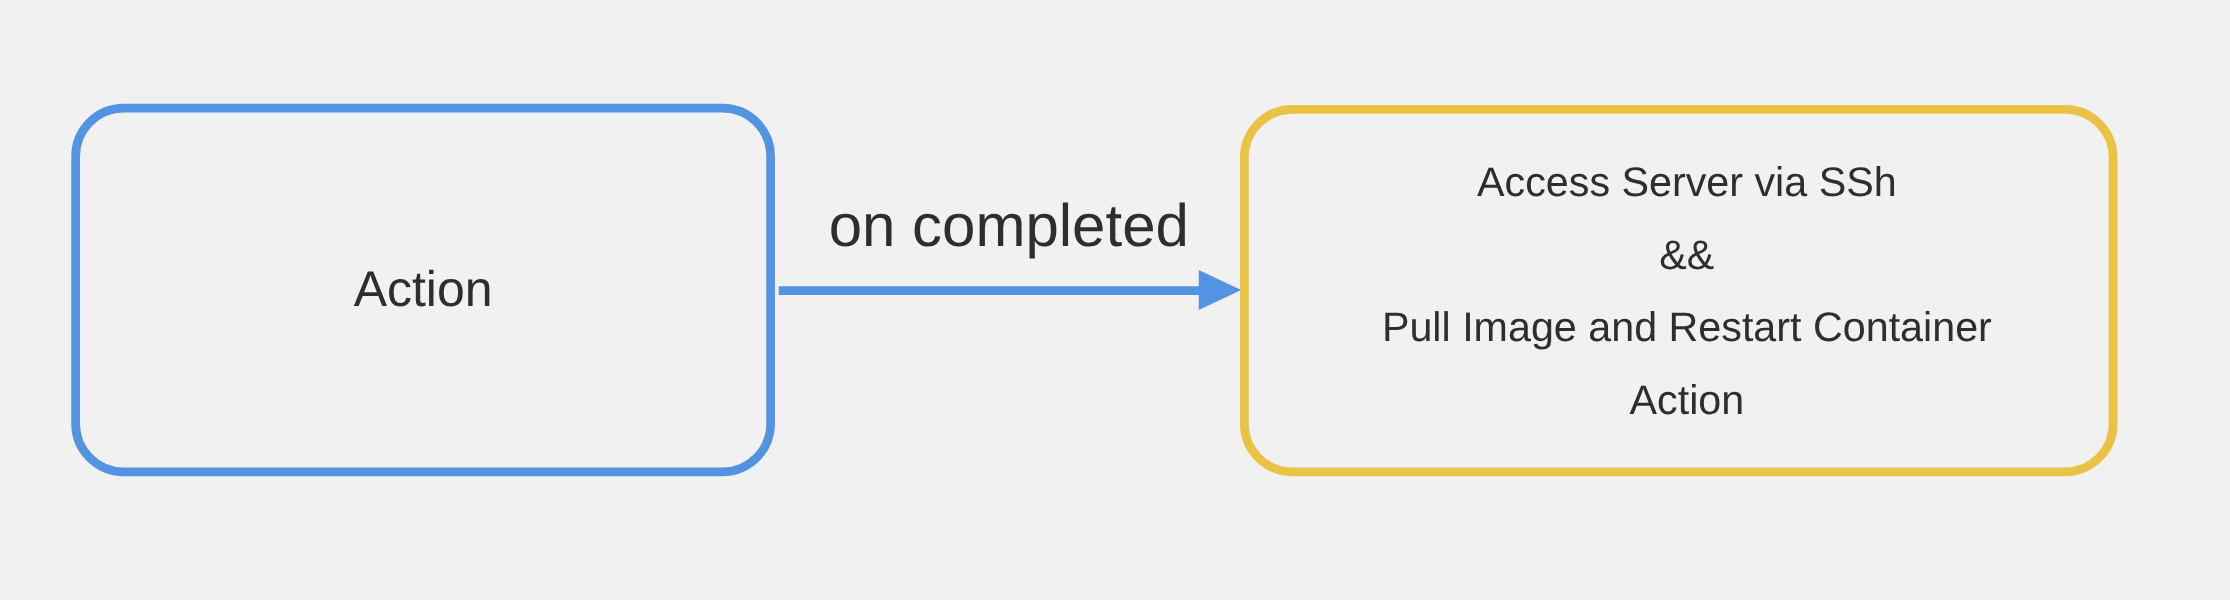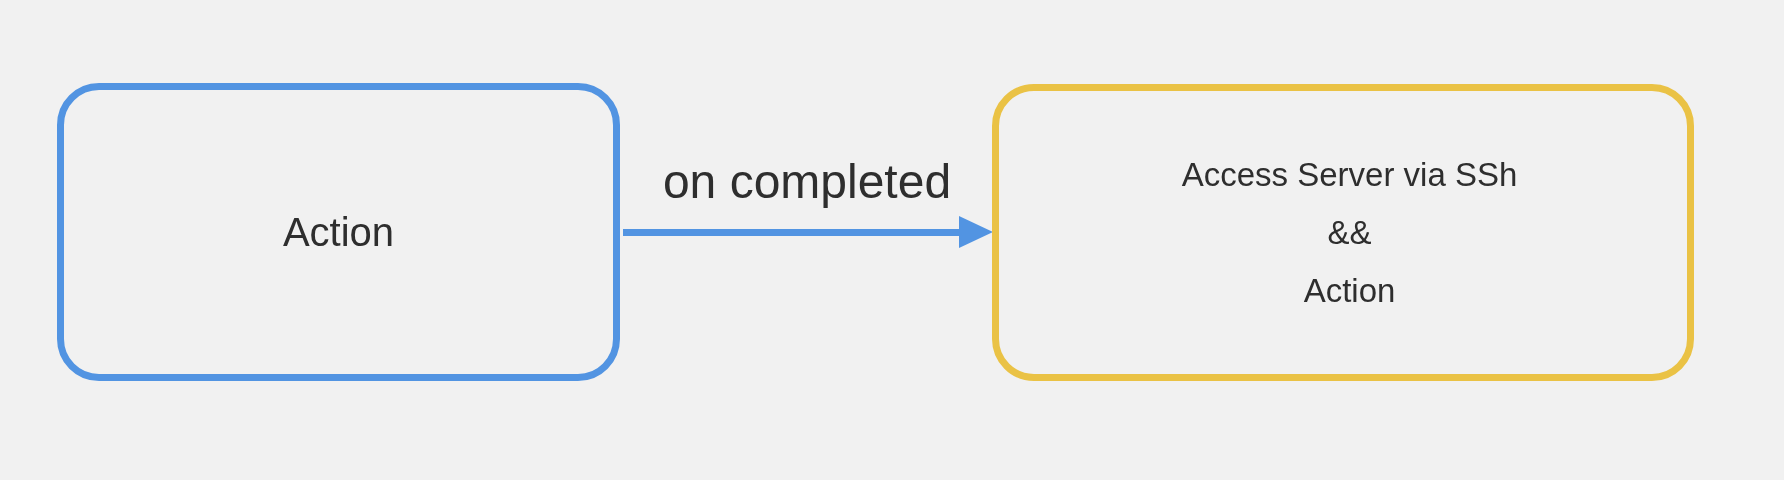--- a/index.html
+++ b/index.html
@@ -94,17 +94,18 @@
   <div class="edge-label" style="color: rgb(46, 46, 46);">on completed</div>
 
   <div class="edge-line" style="background-color: rgb(82, 148, 226);"></div>
 
   <div class="edge-arrowhead" style="border-left-color: rgb(82, 148, 226);"></div>
 
   <div class="node node-yellow" style="border-color: rgb(234, 194, 69);">
     <div class="node-label">
       <span>Access Server via SSh</span>
       <span>&amp;&amp;</span>
+      <span>Pull Image and Restart Container</span>
       <span>Action</span>
     </div>
   </div>
 
 </div>
 
 </body></html>

